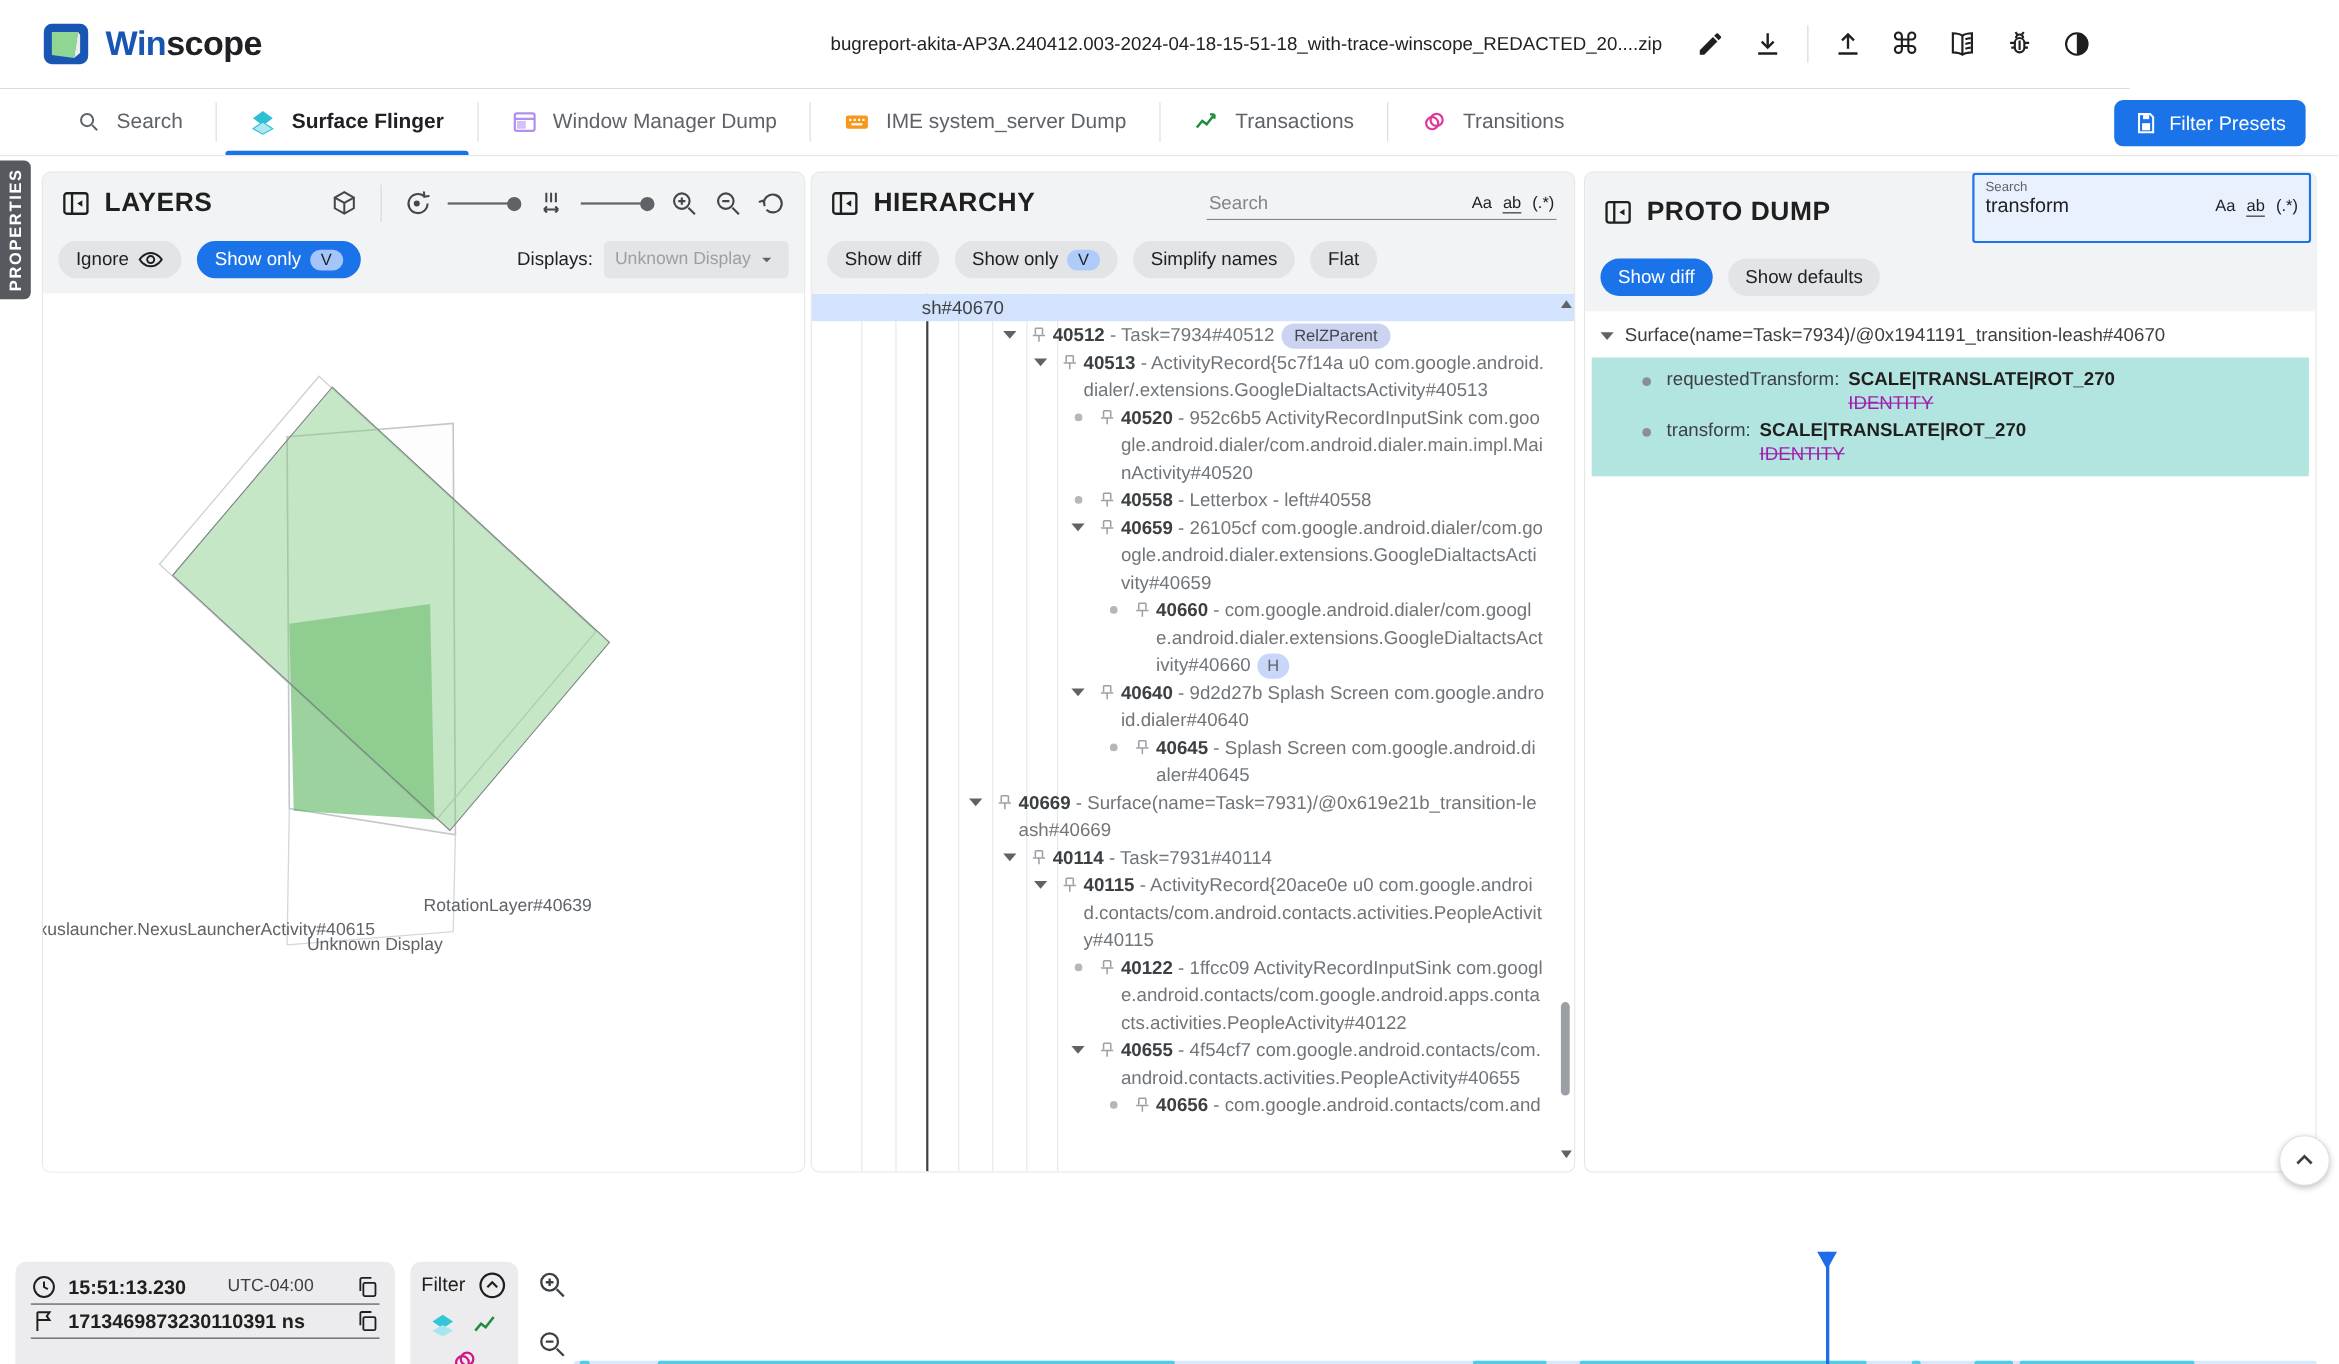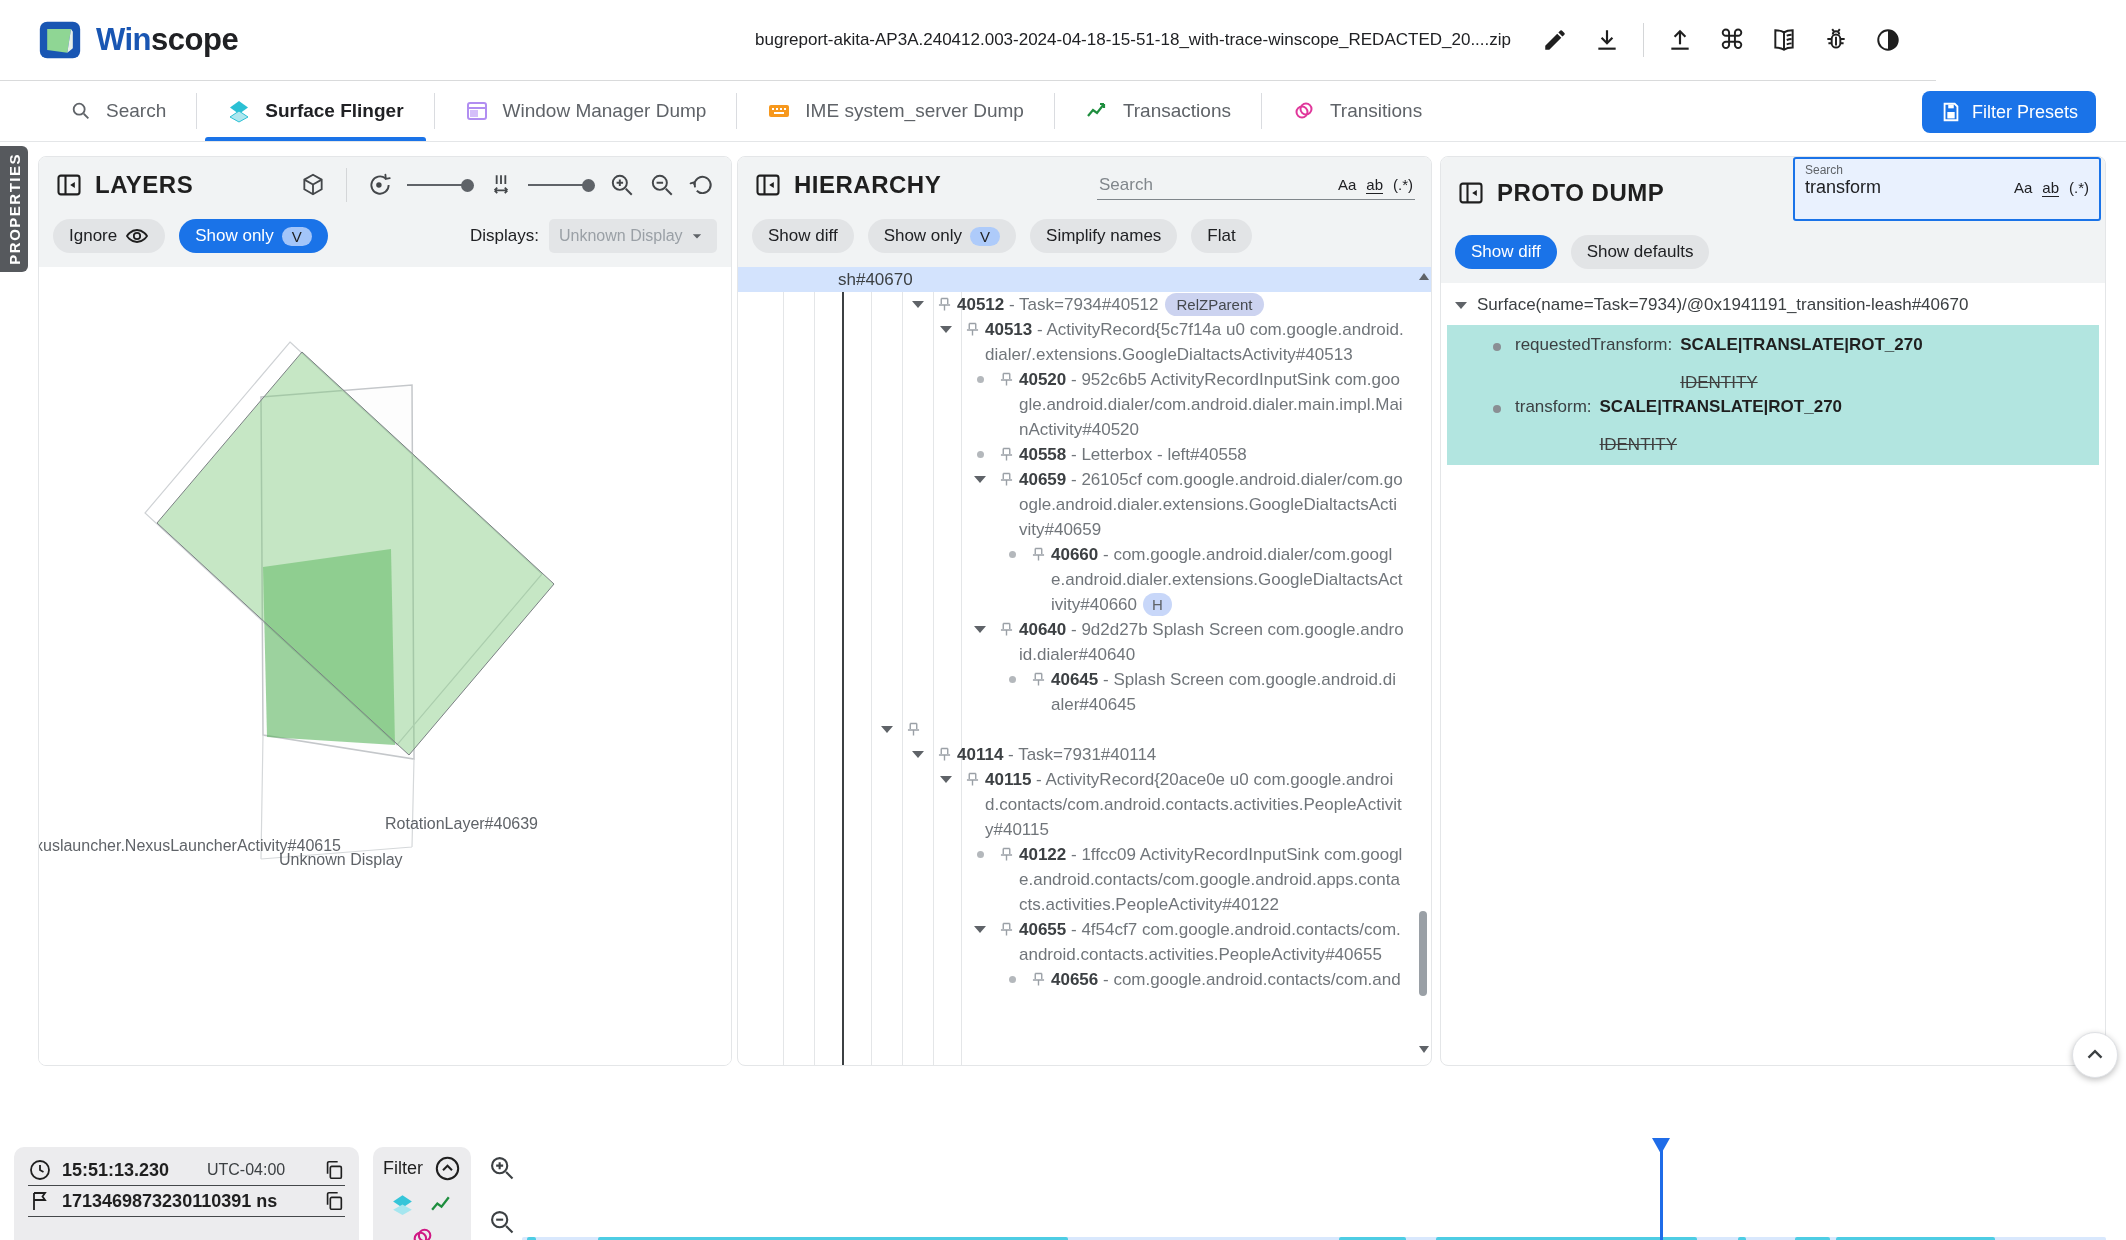--- a/index.html
+++ b/index.html
@@ -88,21 +88,21 @@
   .proto-search { position:absolute; right:4px; top:0; width:308px; height:64px; background:#e9f1fe; border:2px solid #1a73e8; border-radius:3px; padding:4px 10px 6px 10px; }
   .ps-label { font-size:12px; color:#5f6368; }
   .ps-row { display:flex; align-items:center; }
   .ps-row input { border:none; background:transparent; outline:none; font-family:inherit; font-size:18px; color:#202124; width:150px; }
   .proto-node { display:flex; align-items:center; gap:10px; padding:12px 10px 8px 14px; font-size:17px; color:#3c4043; cursor:pointer; }
   .diff-block { background:#b2e5e0; margin:2px 6px; padding:6px 0 10px 0; }
   .prop { display:flex; align-items:flex-start; padding:4px 0 0 46px; font-size:17px; }
   .pbullet { width:8px; height:8px; border-radius:50%; background:#8a8f94; margin:8px 14px 0 0; flex:0 0 8px; }
   .pname { color:#3c4043; margin-right:8px; white-space:nowrap; }
   .pval { font-weight:bold; color:#1f1f1f; }
-  .pold { color:#404040; text-decoration:line-through; margin-top:18px; }
+  .pold { color:#a21caf; text-decoration:line-through; margin-top:2px; }
 
   
   .bottombar { position:absolute; left:0; top:1132px; width:2126px; height:168px; background:#fff; }
   .time-card { position:absolute; left:14px; top:15px; width:345px; height:141px; background:#ececee; border-radius:10px; padding:8px 14px; }
   .t-row { display:flex; align-items:center; gap:10px; height:31px; border-bottom:1px solid #44474a; }
   .t-main { font-size:18px; font-weight:bold; color:#1f1f1f; }
   .t-sub { font-size:16px; color:#3c4043; margin-left:auto; }
   .t-row .copy { margin-left:auto; }
   .navpill { position:absolute; left:14px; right:14px; bottom:14px; height:26px; background:#d9d9dc; border-radius:13px; display:flex; align-items:center; justify-content:space-between; padding:0 12px; cursor:pointer; }
   .filter-card { position:absolute; left:373px; top:15px; width:98px; height:141px; background:#ececee; border-radius:10px; padding:8px 10px; }
@@ -497,20 +497,21 @@
 
       <div class="trow-h d3">
         <span class="exp">
             <i class="tri"></i>
           </span>
         <span class="pin">
             <svg viewBox="0 0 14 17" width="13" height="16" fill="none" stroke="#9aa0a6" stroke-width="1.5">
               <path d="M3.5 1.5h7M3.5 1.5v6M10.5 1.5v6M1 8.5h12M7 8.5v6"></path>
             </svg>
           </span>
+        <div class="txt"><b class="nid">40669</b> <span>- Surface(name=Task=7931)/@0x619e21b_transition-leash#40669</span></div>
       </div>
 
       <div class="trow-h d4">
         <span class="exp">
             <i class="tri"></i>
           </span>
         <span class="pin">
             <svg viewBox="0 0 14 17" width="13" height="16" fill="none" stroke="#9aa0a6" stroke-width="1.5">
               <path d="M3.5 1.5h7M3.5 1.5v6M10.5 1.5v6M1 8.5h12M7 8.5v6"></path>
             </svg>

